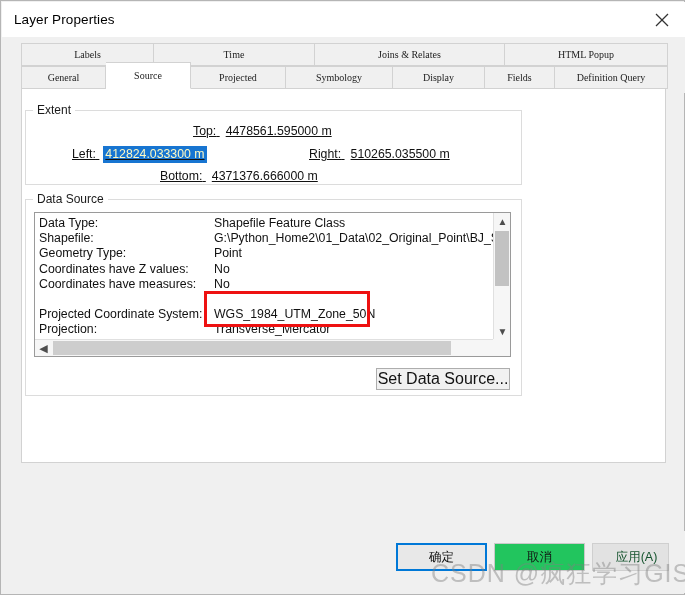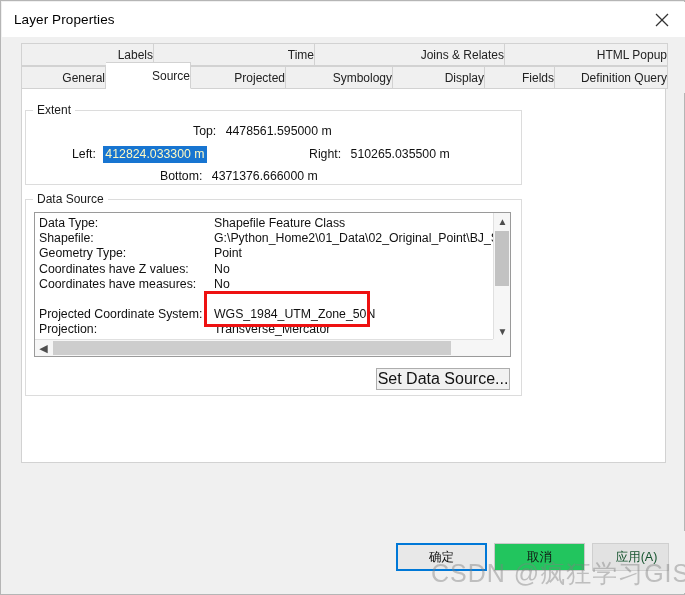--- a/index.html
+++ b/index.html
@@ -70,25 +70,26 @@
   .tabrow.row1 { top: 6px; width: 647px; }
   .tabrow.row2 { top: 29px; width: 647px; }
   .tab {
     box-sizing: border-box;
     height: 23px;
     background: #f0f0f0;
     border: 1px solid #d2d2d2;
     border-left: none;
     display: flex;
     align-items: center;
-    justify-content: flex-end;
-    font-size: 12px;
+    justify-content: center;
+    font-size: 10px;
     color: #222;
     cursor: default;
     white-space: nowrap;
+    font-family: Liberation Serif, serif;
   }
   .tab:first-child { border-left: 1px solid #d2d2d2; }
   .tab.selected {
     background: #ffffff;
     border-bottom: 1px solid #ffffff;
     border-top: 1px solid #d2d2d2;
     height: 27px;
     margin-top: -4px;
     align-items: center;
     z-index: 5;
@@ -127,20 +128,21 @@
   #datasource-group {
     left: 3px; top: 110px;
     width: 497px; height: 197px;
   }
   
   .ext-row {
     position: absolute;
     font-size: 12.3px;
     color: #111;
     white-space: nowrap;
+    text-decoration: underline;
   }
   .ext-label { color: #111; }
   .ext-value { color: #111; }
   #ext-top   { left: 167px; top: 13px; }
   #ext-left  { left: 46px;  top: 36px; }
   #ext-right { left: 283px; top: 36px; }
   #ext-bottom{ left: 134px; top: 58px; }
   .selected-value {
     background: #1775d1;
     color: #fef9c3;

